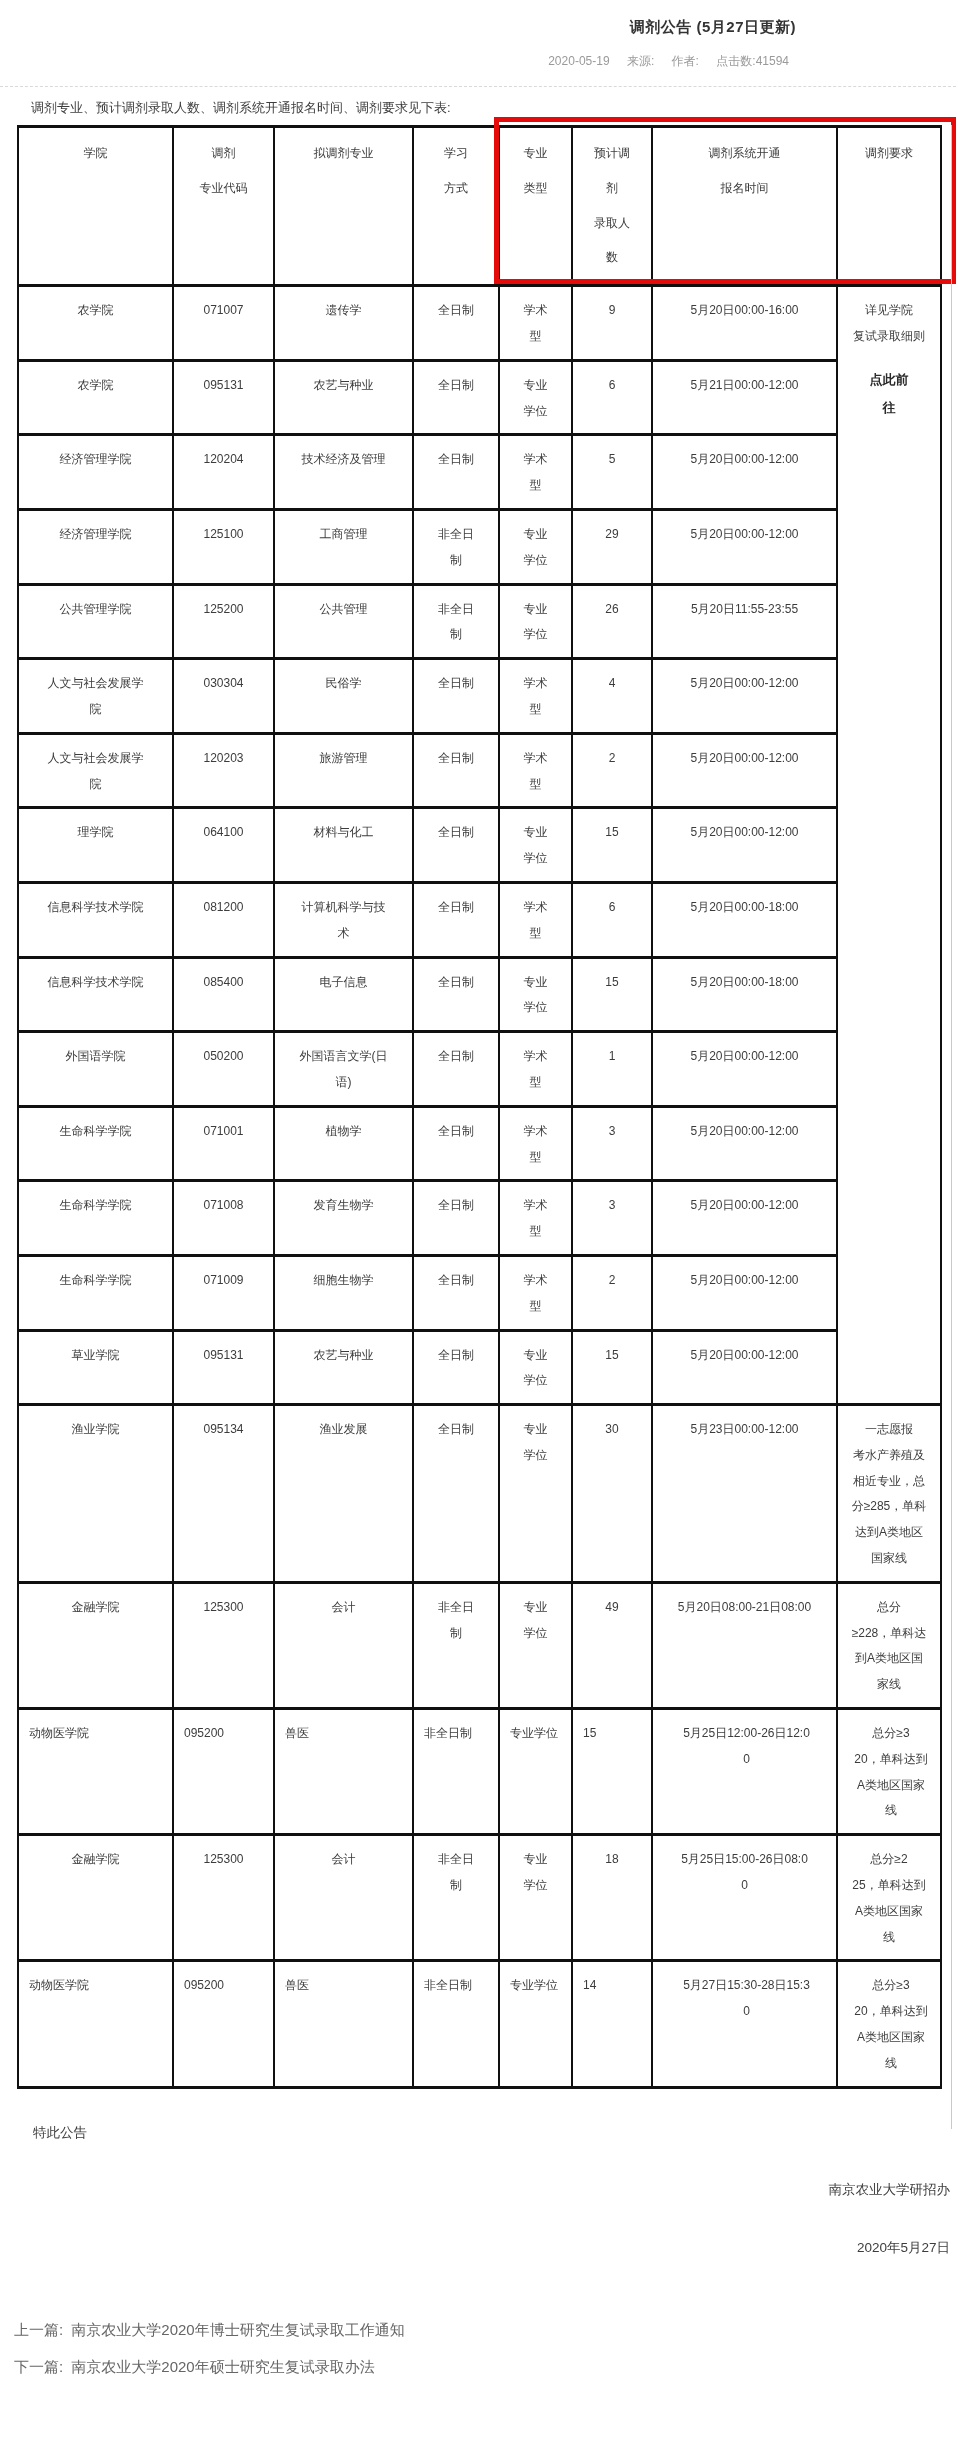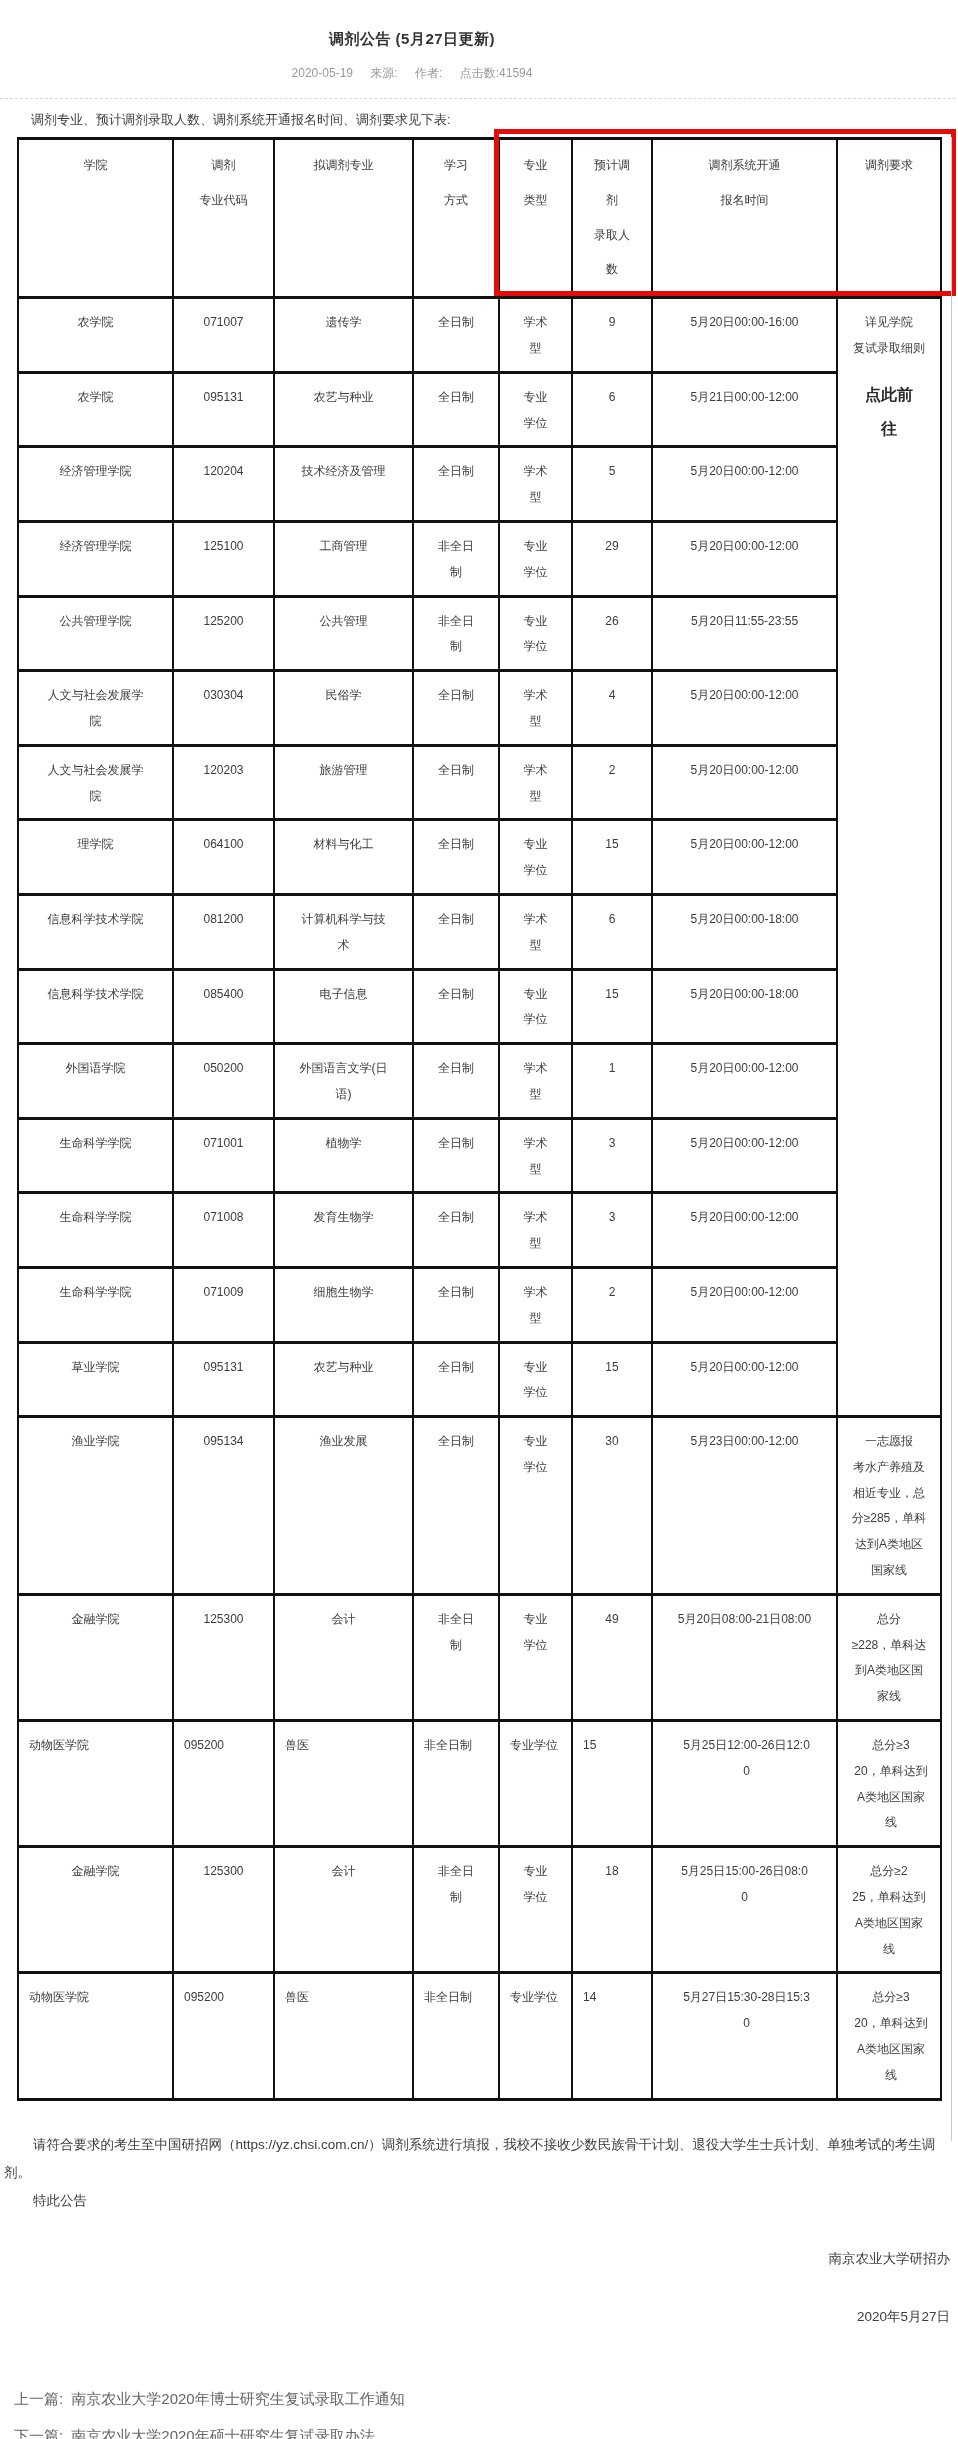--- a/index.html
+++ b/index.html
@@ -2,21 +2,21 @@
 <html><head>
 <meta charset="utf-8">
 <style>
   html,body{margin:0;padding:0;background:#fff;}
   body{
     width:958px;height:2439px;overflow:hidden;position:relative;
     font-family:"Liberation Sans","DejaVu Sans",sans-serif;
     color:#404040;
   }
   
-  .doc-head{width:792px;margin:16px;padding-top:14px;text-align:center;}
+  .doc-head{width:792px;margin:4px;padding-top:14px;text-align:right;}
   .doc-title{font-size:15px;font-weight:bold;color:#333;letter-spacing:.5px;}
   .doc-meta{margin-top:16px;font-size:12px;color:#9a9a9a;}
   .doc-meta span{margin:0 7px;}
   .head-sep{border:none;border-top:1px dashed #d9d9d9;margin:16px 0 0 0;width:956px;}
   .intro{font-size:13px;color:#3d3d3d;margin:12px 0 8px 0;padding-left:31px;}
   
   .table-zone{position:relative;}
   table.grid{
     border-collapse:collapse;table-layout:fixed;
     margin-left:17px;width:923px;
@@ -27,21 +27,21 @@
     vertical-align:top;text-align:center;
     white-space:pre-line;word-break:break-all;
     padding:11px 6px 9px 6px;
   }
   table.grid th{font-weight:normal;line-height:2.9;padding-top:8px;}
   table.grid td{line-height:2.15;}
   tr.la td{text-align:left;padding-left:10px;}
   tr.la td.c-time,tr.la td.c-req{text-align:center;}
   td.c-req{padding-top:12px;}
   .req-note{white-space:pre-line;line-height:2.15;}
-  .req-link{white-space:pre-line;line-height:2.15;font-size:16px;font-weight:bold;color:#2b2b2b;margin-top:16px;cursor:pointer;}
+  .req-link{white-space:pre-line;line-height:2.15;font-size:13px;font-weight:bold;color:#2b2b2b;margin-top:16px;cursor:pointer;}
   
   .red-box{
     position:absolute;left:494px;top:-8px;width:462px;height:167px;
     border:5px solid #e60b0b;pointer-events:none;box-sizing:border-box;
   }
   .side-line{position:absolute;top:0;left:951px;width:1px;height:2004px;background:#c9c9c9;}
   
   .notice{font-size:13.5px;color:#3d3d3d;line-height:2.1;margin:30px 4px 0 4px;width:950px;}
   .notice .indent{text-indent:29px;display:block;}
   .sign-block{width:950px;text-align:right;font-size:13.5px;color:#3d3d3d;}
@@ -334,21 +334,20 @@
 A类地区国家
 线</td>
         </tr>
       </tbody>
   </table>
   <div class="red-box"></div>
   <div class="side-line"></div>
 </div>
 
 <div class="notice">
-  <span class="indent">请符合要求的考生至中国研招网（https://yz.chsi.com.cn/）调剂系统进行填报，我校不接收少数民族骨干计划、退役大学生士兵计划、单独考试的考生调剂。</span>
   <span class="indent">特此公告</span>
 </div>
 <div class="sign-block sign-office">南京农业大学研招办</div>
 <div class="sign-block sign-date">2020年5月27日</div>
 
 <div class="nav-links">
   <div class="nav-row">
     <span class="lbl">上一篇:</span>
     <span class="lnk">南京农业大学2020年博士研究生复试录取工作通知</span>
   </div>

